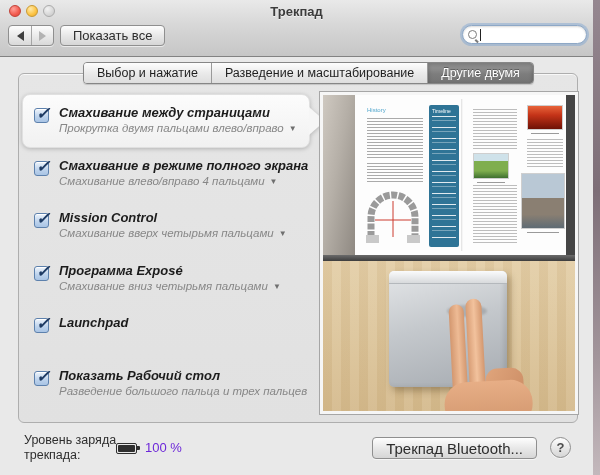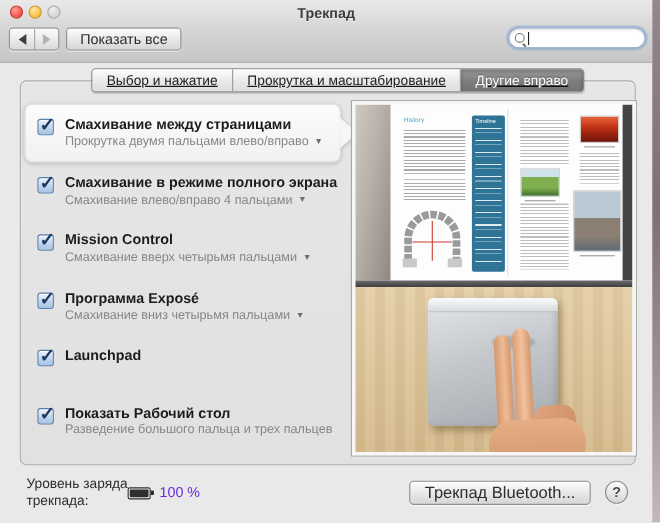--- a/index.html
+++ b/index.html
@@ -43,29 +43,29 @@
   .mag-icon { width:9px; height:9px; border:1.5px solid #7c7c7c; border-radius:50%; position:relative; flex:0 0 auto; }
   .mag-icon::after { content:""; position:absolute; left:7px; top:8px; width:4px; height:1.5px; background:#7c7c7c; transform:rotate(45deg); transform-origin:0 0; }
   .caret { width:1px; height:12px; background:#222; margin-left:3px; }
 
   
   .panel { position:absolute; left:18px; top:73px; width:560px; height:350px;
     background:linear-gradient(180deg,#e6e6e6,#e1e1e1); border:1px solid #aeaeae; border-radius:6px;
     box-shadow:inset 0 1px 0 rgba(255,255,255,.7); }
   .tabs { position:absolute; left:83px; top:62px; height:22px; display:flex;
     border:1px solid #868686; border-radius:4px; overflow:hidden;
-    box-shadow:0 1px 1px rgba(0,0,0,.15);text-decoration:underline; }
+    box-shadow:0 1px 1px rgba(0,0,0,.15); }
   .tab { padding:0 13px; font-size:12.5px; color:#1f1f1f; display:flex; align-items:center;
     background:linear-gradient(180deg,#fdfdfd,#e9e9e9 55%,#dedede); white-space:nowrap; }
   .tab + .tab { border-left:1px solid #9a9a9a; }
   .tab.active { background:linear-gradient(180deg,#9d9d9d,#7d7d7d 55%,#747474);
     color:#fff; text-shadow:0 -1px 0 rgba(0,0,0,.35); box-shadow:inset 0 2px 4px rgba(0,0,0,.25); }
 
   
-  .gesture-list { position:absolute; left:26px; top:96px; width:296px; }
+  .gesture-list { position:absolute; left:26px; top:96px; width:296px;font-style:italic; }
   .gesture-row { position:relative; height:52.6px; display:flex; align-items:flex-start; padding:9px 0 0 8px; }
   .hl-bubble { position:absolute; left:-4px; top:-2px; width:302px; height:54px;
     filter:drop-shadow(0 1px 2px rgba(0,0,0,.22)); z-index:0; }
   .hl-body { position:absolute; left:0; top:0; width:288px; height:54px; border-radius:8px;
     background:linear-gradient(180deg,#fcfcfc,#f1f1f1); border:1px solid #e0e0e0; }
   .hl-arrow { position:absolute; left:287px; top:13px; width:0; height:0;
     border-top:14px solid transparent; border-bottom:14px solid transparent; border-left:16px solid #f6f6f6; }
   .g-check { position:relative; z-index:1; width:15px; height:15px; margin-top:3px; border-radius:3px;
     border:1px solid #5d81ad; background:linear-gradient(180deg,#eef4fb,#bcd2ec 60%,#a9c4e4);
     box-shadow:inset 0 1px 0 #fff; flex:0 0 auto; }
@@ -164,22 +164,22 @@
     <button class="btn showall-btn">Показать все</button>
     <div class="search-field">
       <span class="mag-icon"></span>
       <span class="caret"></span>
     </div>
   </div>
 
   <div class="panel"></div>
   <div class="tabs">
     <div class="tab">Выбор и нажатие</div>
-    <div class="tab">Прокрутка и масштабирование</div>
-    <div class="tab active">Другие вправо</div>
+    <div class="tab">Разведение и масштабирование</div>
+    <div class="tab active">Другие двумя</div>
   </div>
 
   <div class="gesture-list">
 
     <div class="gesture-row">
       <div class="hl-bubble">
         <div class="hl-body"></div>
           <div class="hl-arrow"></div>
       </div>
       <div class="g-check"></div>

